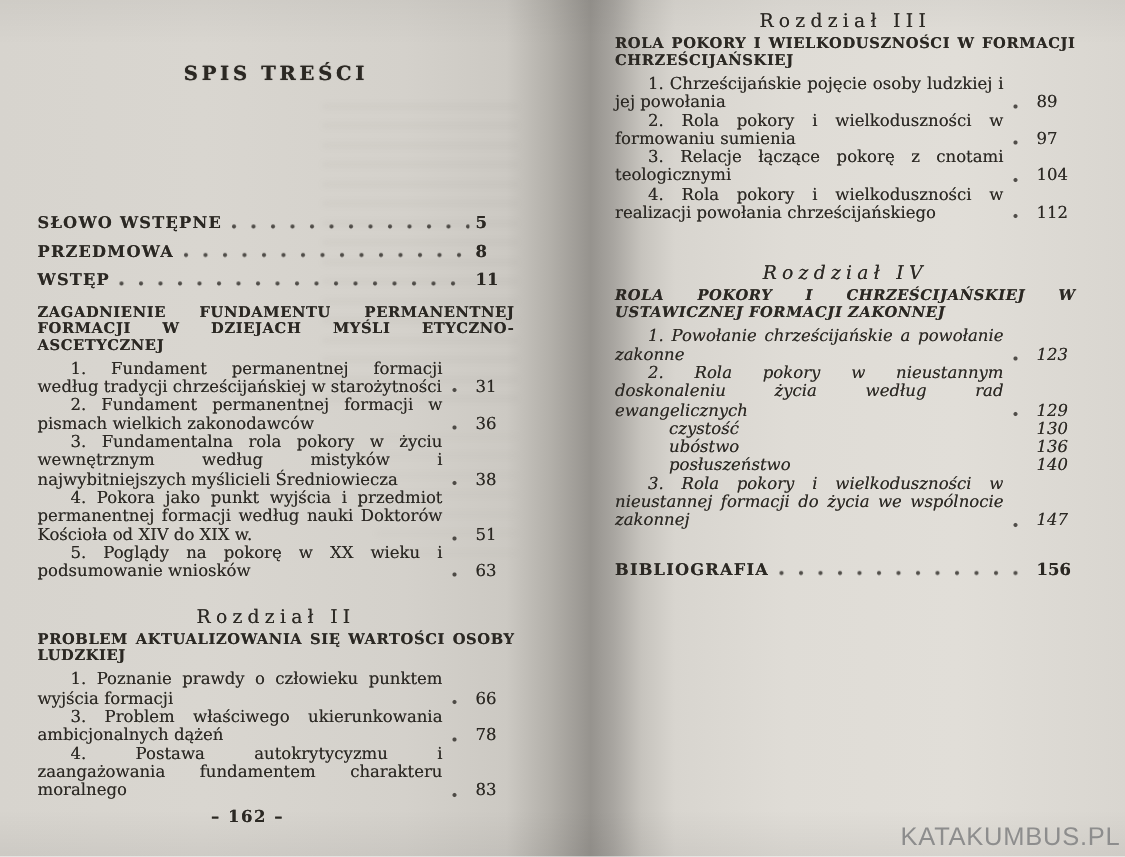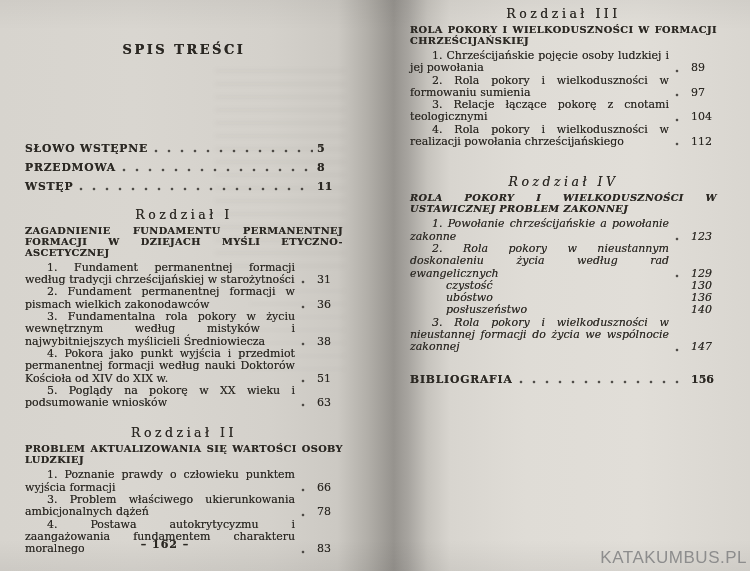--- a/index.html
+++ b/index.html
@@ -99,21 +99,20 @@
       <span class="pg">8</span>
     </div>
     <div class="row front">
       <span class="txt">WSTĘP</span>
       <span class="dots"></span>
       <span class="pg">11</span>
     </div>
   </div>
 
   <div class="chapter-block">
-    <div class="chapter-heading">Rozdział I</div>
     <div class="chapter-subheading">ZAGADNIENIE FUNDAMENTU PERMANENTNEJ FORMACJI W DZIEJACH MYŚLI ETYCZNO-ASCETYCZNEJ</div>
     <div class="row item">
       <span class="txt">1. Fundament permanentnej formacji według tradycji chrześcijańskiej w starożytności</span>
       <span class="dots"></span>
       <span class="pg">31</span>
     </div>
     <div class="row item">
       <span class="txt">2. Fundament permanentnej formacji w pismach wielkich zakonodawców</span>
       <span class="dots"></span>
       <span class="pg">36</span>
@@ -179,21 +178,21 @@
     </div>
     <div class="row item">
       <span class="txt">4. Rola pokory i wielkoduszności w realizacji powołania chrześcijańskiego</span>
       <span class="dots"></span>
       <span class="pg">112</span>
     </div>
   </div>
 
   <div class="chapter-block second-chapter">
     <div class="chapter-heading">Rozdział IV</div>
-    <div class="chapter-subheading">ROLA POKORY I WIELKODUSZNOŚCI W USTAWICZNEJ PROBLEM ZAKONNEJ</div>
+    <div class="chapter-subheading">ROLA POKORY I CHRZEŚCIJAŃSKIEJ W USTAWICZNEJ FORMACJI ZAKONNEJ</div>
     <div class="row item">
       <span class="txt">1. Powołanie chrześcijańskie a powołanie zakonne</span>
       <span class="dots"></span>
       <span class="pg">123</span>
     </div>
     <div class="row item">
       <span class="txt">2. Rola pokory w nieustannym doskonaleniu życia według rad ewangelicznych</span>
       <span class="dots"></span>
       <span class="pg">129</span>
     </div>

